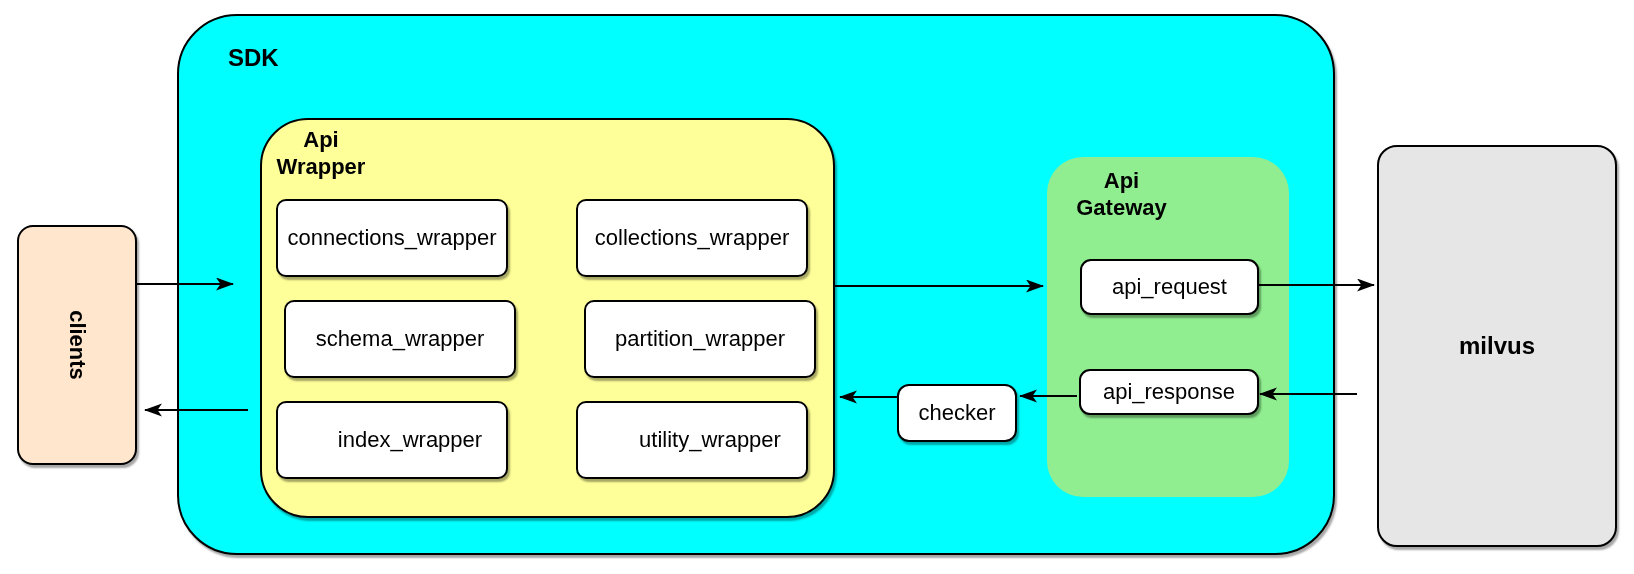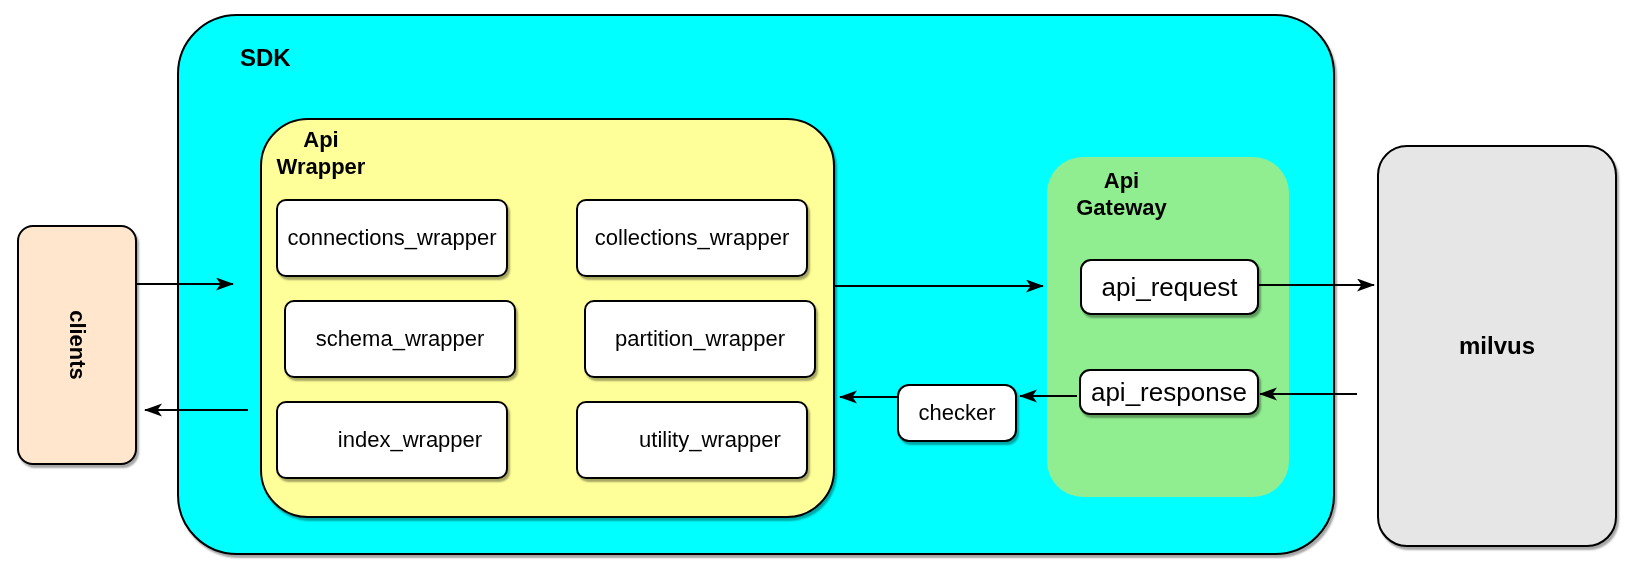--- a/index.html
+++ b/index.html
@@ -14,45 +14,45 @@
   .center-flex{display:flex;align-items:center;justify-content:center;}
 
   
   .clients{left:17px;top:225px;width:120px;height:240px;border-radius:16px;
            background:var(--clients-fill,#FFE6CC);}
   .clients .vtext{transform:rotate(90deg);white-space:nowrap;font-size:22px;font-weight:bold;}
 
   
   .sdk{left:177px;top:14px;width:1158px;height:541px;border-radius:60px;
        background:var(--sdk-fill,#00FFFF);}
-  .sdk-label{left:61px;top:28px;font-size:24px;}
+  .sdk-label{left:49px;top:28px;font-size:24px;}
 
   
   .api-wrapper{left:81px;top:102px;width:575px;height:400px;border-radius:48px;
                background:var(--api-wrapper-fill,#FFFF99);}
   .api-wrapper-label{left:0;top:6px;width:118px;text-align:center;font-size:22px;line-height:27px;}
   .wnode{width:232px;height:78px;border-radius:10px;background:var(--node-fill,#fff);
          font-size:22px;}
   .c1{left:14px;} .c2{left:314px;}
   .r1{top:79px;} .r2{top:180px;margin-left:8px;} .r3{top:281px;padding-left:36px;}
 
   
   .api-gateway{left:868px;top:141px;width:242px;height:340px;border-radius:36px;
                background:var(--api-gateway-fill,#90EE90);border:none;box-shadow:none;}
   .api-gateway-label{left:2px;top:10px;width:145px;text-align:center;font-size:22px;line-height:27px;}
-  .gw-node{border-radius:11px;background:var(--node-fill,#fff);font-size:26px;}
+  .gw-node{border-radius:11px;background:var(--node-fill,#fff);font-size:22px;}
   .api-request{left:33px;top:102px;width:179px;height:56px;}
   .api-response{left:32px;top:212px;width:180px;height:46px;}
 
   
   .checker{left:897px;top:384px;width:120px;height:58px;border-radius:12px;
            background:var(--node-fill,#fff);font-size:22px;}
 
   
-  .milvus{left:1377px;top:145px;width:240px;height:402px;border-radius:30px;
+  .milvus{left:1377px;top:145px;width:240px;height:402px;border-radius:20px;
           background:var(--milvus-fill,#E6E6E6);font-size:24px;font-weight:bold;}
 
   .arrows{position:absolute;left:0;top:0;width:1634px;height:574px;pointer-events:none;z-index:5;}
   .arrows line{stroke:var(--stroke,#000);stroke-width:2;}
 </style>
 </head>
 <body>
 
 <div class="canvas">
 

